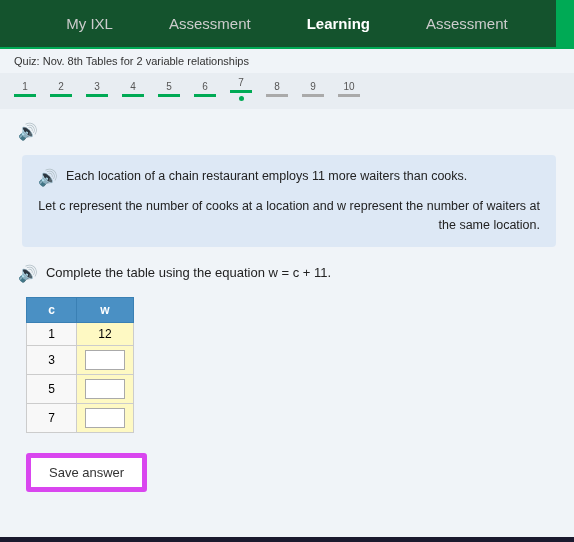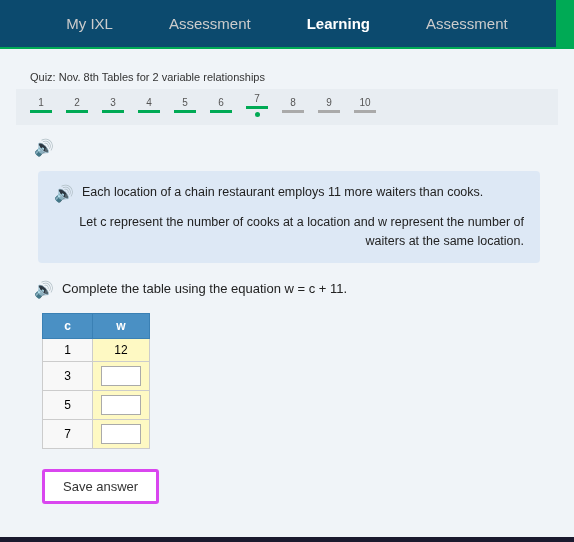--- a/index.html
+++ b/index.html
@@ -6,21 +6,21 @@
     body {
       font-family: Arial, sans-serif;
       background: #1a1a2e;
       width: 574px;
       min-height: 542px;
       overflow: hidden;
     }
 
     
     .top-nav {
-      background: #0c4a6e;
+      background: #14532d;
       display: flex;
       align-items: center;
       justify-content: center;
       padding: 10px 20px;
       gap: 40px;
       border-bottom: 2px solid #00aa55;
     }
     .nav-item {
       color: #ccc;
       font-size: 15px;
@@ -36,21 +36,21 @@
       top: 0;
       width: 18px;
       height: 54px;
       background: #00aa55;
     }
 
     
     .content-area {
       background: #f0f4f8;
       min-height: 488px;
-      padding: 16px;
+      padding: 0;
       position: relative;
     }
 
     
     .breadcrumb {
       background: #f0f4f8;
       padding: 6px 14px;
       font-size: 11px;
       color: #333;
     }
@@ -175,21 +175,21 @@
       border: 1px solid #aaa;
       width: 40px;
       padding: 2px 4px;
       font-size: 12px;
       text-align: center;
       outline: none;
     }
 
     
     .save-btn {
-      border: 3px solid #d946ef;
+      border: 5px solid #d946ef;
       background: white;
       padding: 7px 18px;
       font-size: 13px;
       cursor: pointer;
       border-radius: 3px;
       margin-left: 8px;
       color: #333;
     }
 
     

